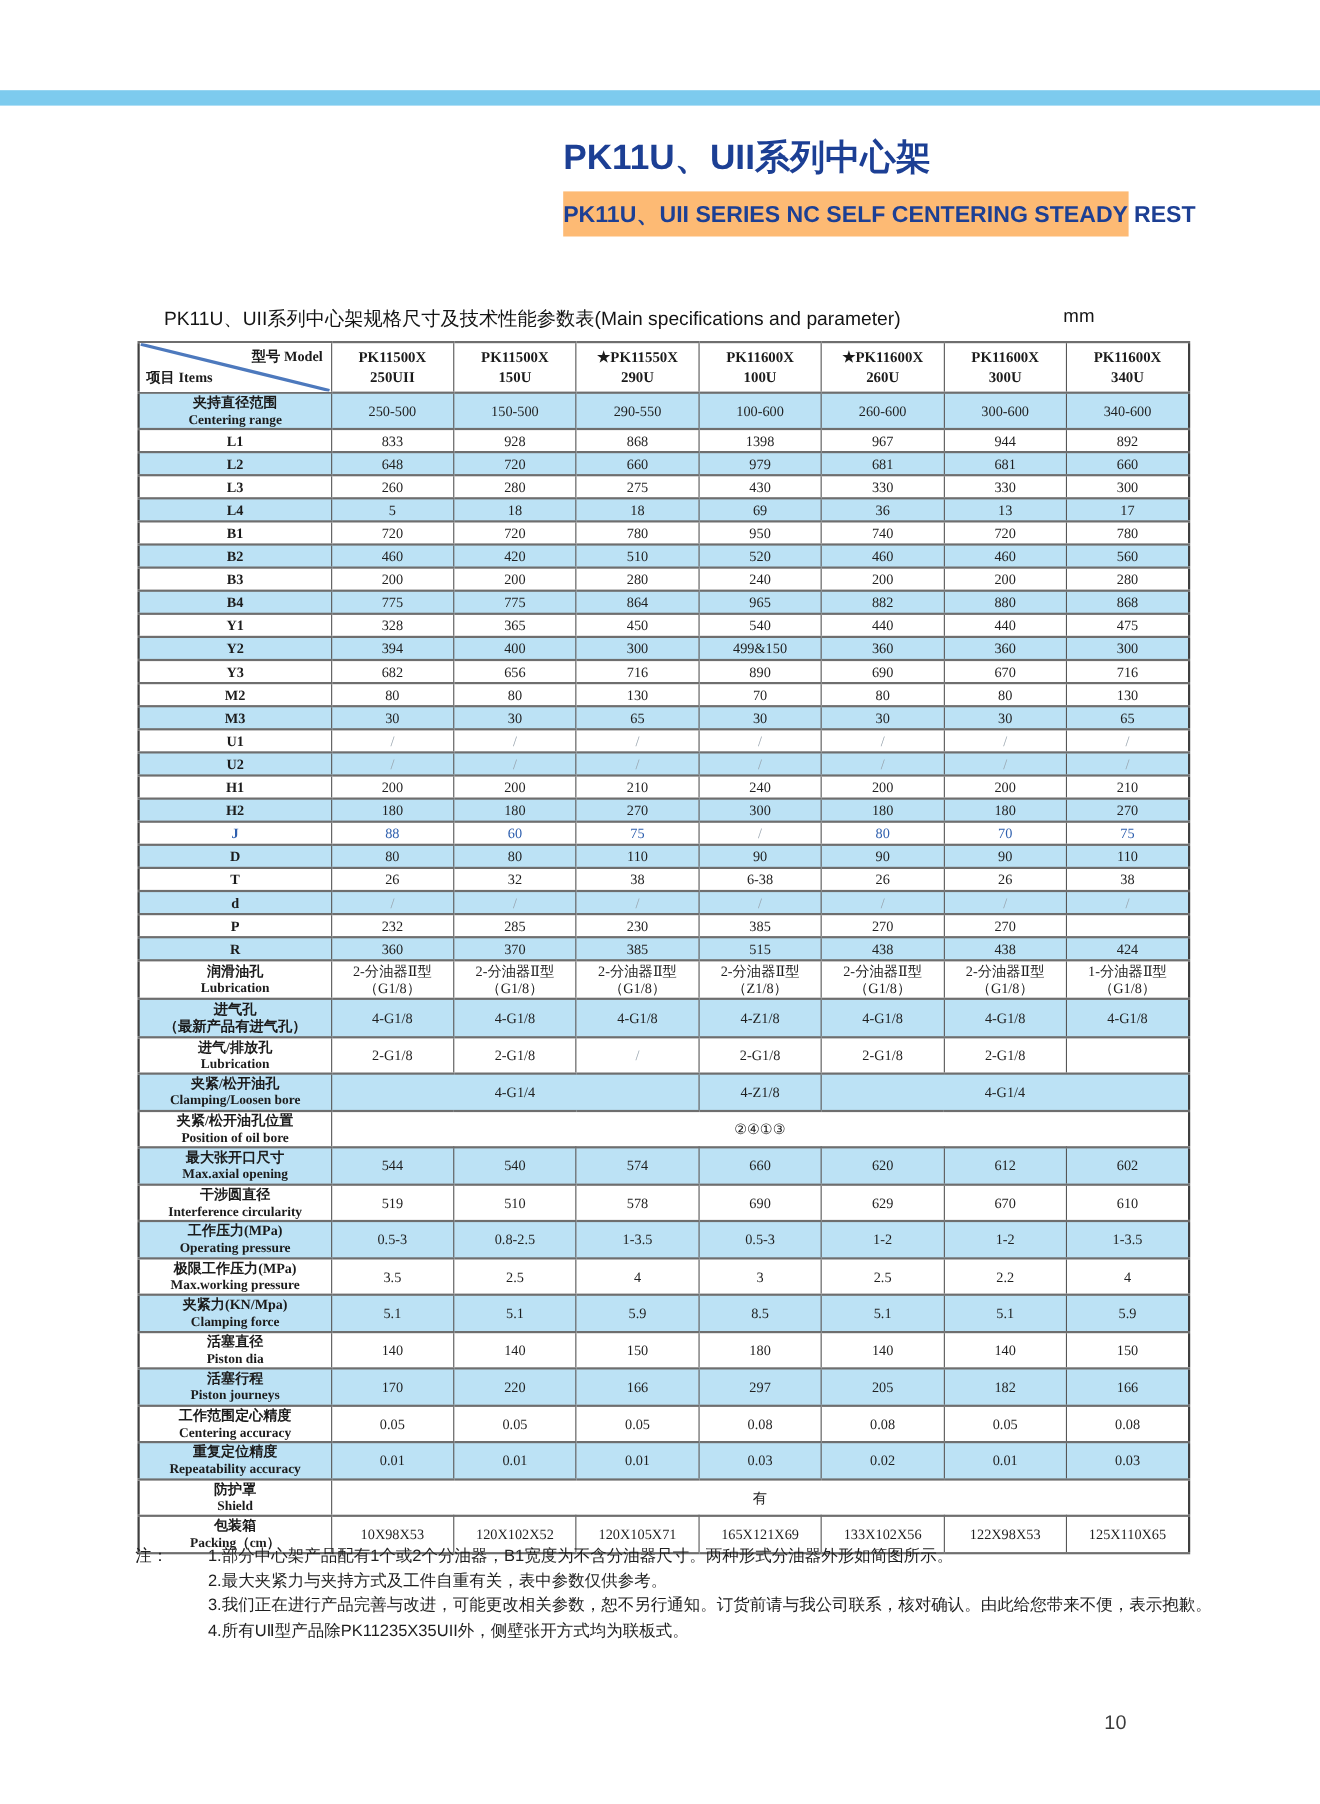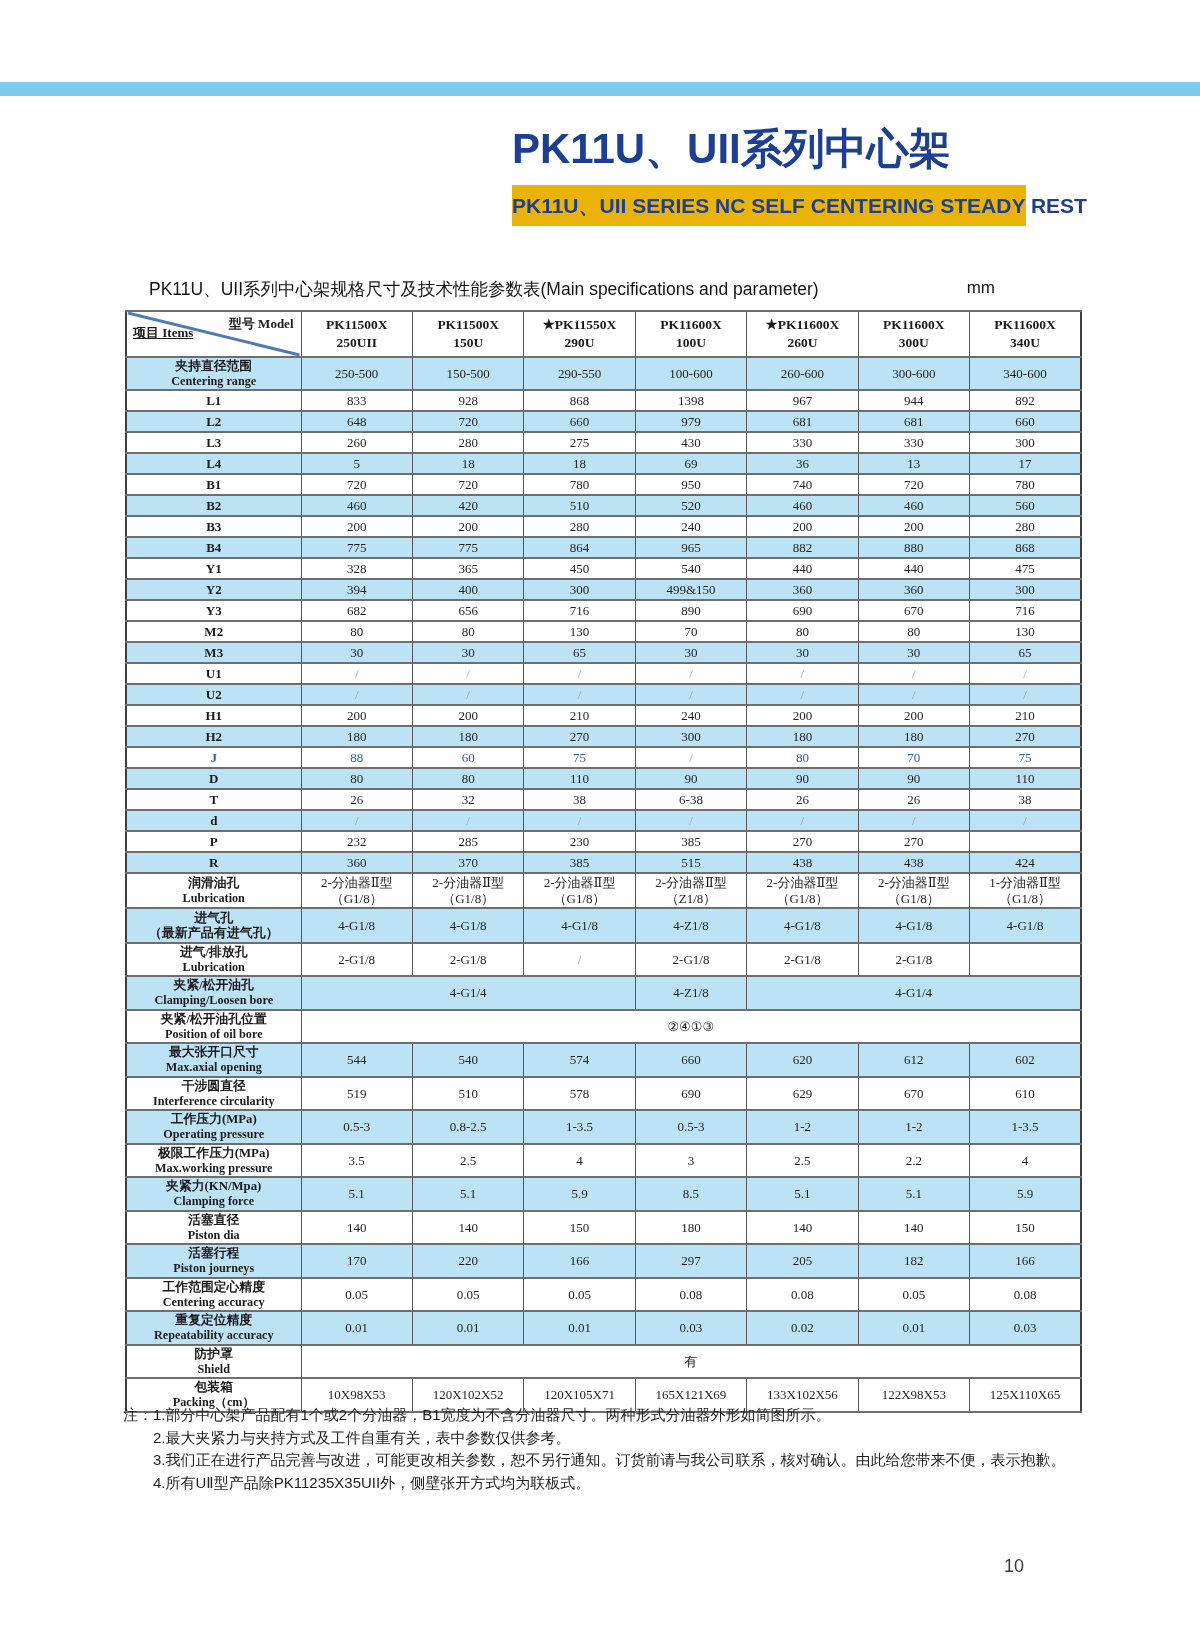--- a/index.html
+++ b/index.html
@@ -9,26 +9,26 @@
     position:relative;
     font-family:"Liberation Sans", sans-serif;
     color:#1b1b1b;
   }
   .topbar{
     position:absolute;left:0;top:82px;width:1200px;height:14px;
     background:#7dcbee;
   }
   .titleblock{position:absolute;left:512px;top:126px;width:514px;}
   .page-title{
-    margin:0;font-size:42px;font-weight:bold;color:#1c3f94;
+    margin:0;font-size:32px;font-weight:bold;color:#1c3f94;
     font-family:"Liberation Sans", sans-serif;line-height:1.1;
     white-space:nowrap;
   }
   .banner{
-    margin-top:13px;background:#eab308;color:#1c3f94;
+    margin-top:13px;background:#fdba74;color:#1c3f94;
     font-size:21px;font-weight:bold;text-align:center;
     padding:7px 0 6px 0;width:514px;white-space:nowrap;
   }
   .caption{
     position:absolute;left:149px;top:277px;width:949px;
     font-size:17.5px;color:#141414;
   }
   .caption .mm{position:absolute;right:103px;top:1px;font-size:17px;text-align:center;}
   .tablewrap{position:absolute;left:125px;top:310px;width:957px;}
   table{
@@ -42,39 +42,39 @@
     text-align:center;vertical-align:middle;
     padding:1px 2px;white-space:pre-line;
     font-size:13px;line-height:1.18;
   }
   thead th{height:44px;font-weight:bold;font-size:13.5px;background:#ffffff;padding:0;}
   thead th div{line-height:1.3;}
   th.corner{position:relative;padding:0;}
   th.corner .diag{position:absolute;left:0;top:0;width:100%;height:100%;}
   th.corner .diag line{stroke:#4d79bd;stroke-width:3;}
   th.corner .c-top{position:absolute;top:4px;right:7px;font-size:13px;font-weight:bold;}
-  th.corner .c-bot{position:absolute;bottom:14px;left:6px;font-size:13px;font-weight:bold;text-decoration:underline;}
+  th.corner .c-bot{position:absolute;bottom:4px;left:6px;font-size:13px;font-weight:bold;}
   tr.blue td{background:#bce2f5;}
   tr.white td{background:#ffffff;}
   tr.s td{height:19px;padding:0 2px;}
   tr.tall td{height:38px;}
   td.lab{font-weight:bold;}
   td.lab .zh{font-size:12.8px;}
   td.lab .en{font-size:12.2px;font-weight:bold;}
   td.val{color:#1f1f1f;}
   td.slash{color:#97a3ad;}
   .acc{color:#2e5fae !important;}
   .notes{
     position:absolute;left:123px;top:1404px;width:990px;
     font-size:15px;color:#1f1f1f;line-height:1.5;
     display:flex;
   }
   .notes .prefix{flex:0 0 auto;white-space:nowrap;}
   .notes .lines{flex:1;}
-  .notes .lines div{white-space:nowrap;}
+  .notes .lines div{white-space:nowrap;margin-left:36px;}
   .pagenum{
     position:absolute;left:0;top:1556px;width:1024px;
     text-align:right;font-size:18px;color:#3c3c3c;
   }
 </style>
 </head>
 <body>
 
 <div class="topbar"></div>
 

